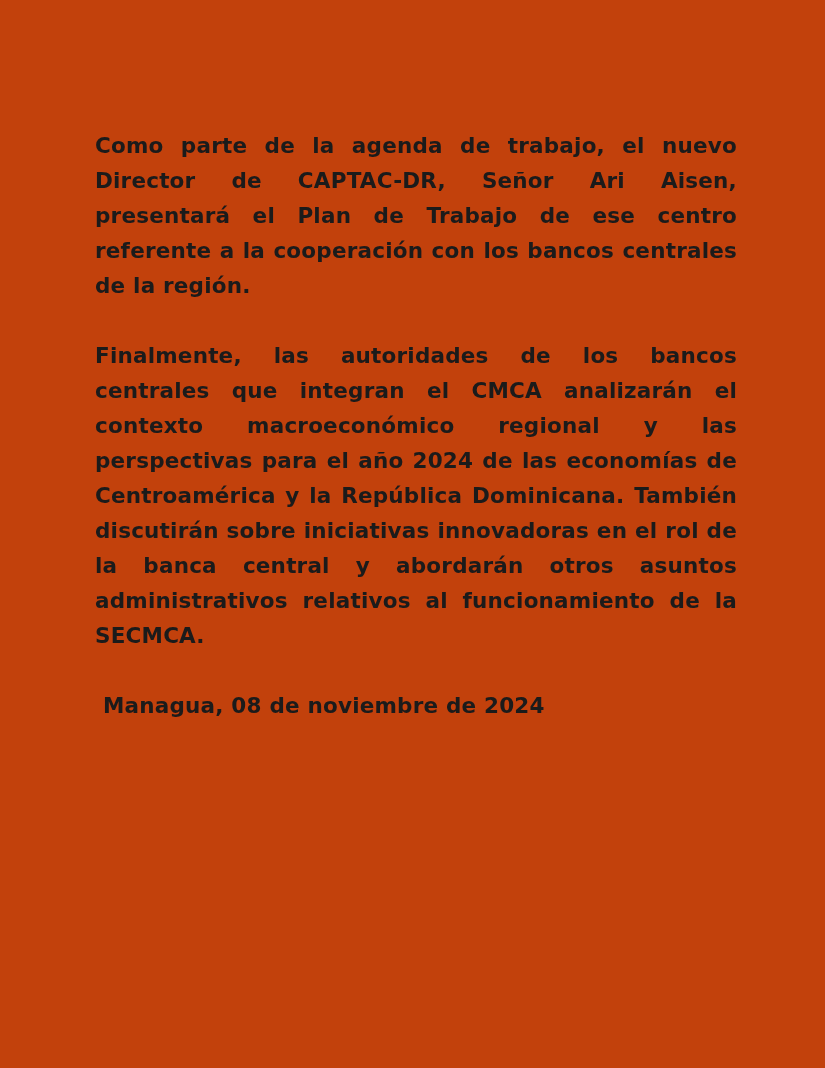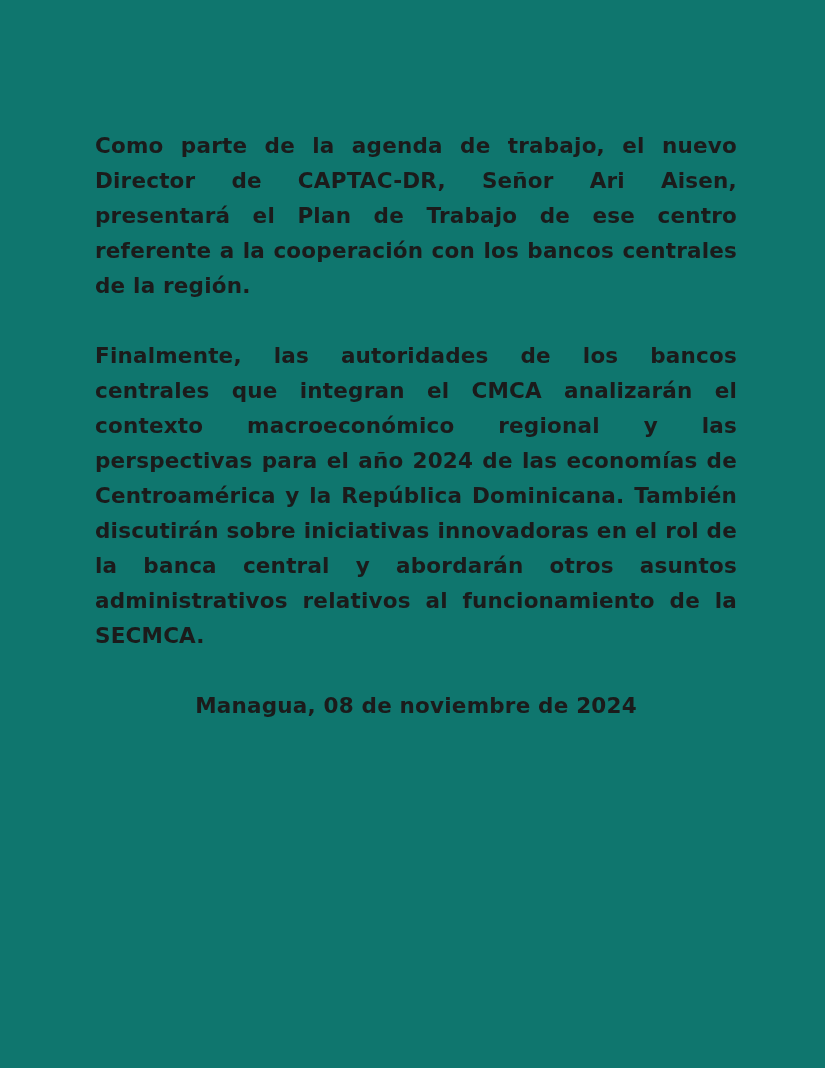--- a/index.html
+++ b/index.html
@@ -6,21 +6,21 @@
   html, body {
     margin: 0;
     padding: 0;
     background: #ffffff;
   }
   .page {
     position: relative;
     width: 825px;
     height: 1068px;
     margin: 0 auto;
-    background: #0f766e;
+    background: #c2410c;
     overflow: hidden;
     box-sizing: border-box;
   }
   .text-block {
     position: absolute;
     top: 128px;
     left: 95px;
     width: 642px;
     font-family: "DejaVu Sans", "Liberation Sans", sans-serif;
     font-weight: 700;
@@ -28,21 +28,21 @@
     line-height: 35px;
     color: #1b1b1b;
     letter-spacing: 0.2px;
   }
   .para {
     text-align: justify;
     text-justify: inter-word;
     margin: 0 0 35px 0;
   }
   .dateline {
-    text-align: center;
+    text-align: left;
     margin: 8px;
   }
 </style>
 </head>
 <body>
 
 <div class="page">
   <div class="text-block">
     <p class="para">Como parte de la agenda de trabajo, el nuevo Director de CAPTAC-DR, Señor Ari Aisen, presentará el Plan de Trabajo de ese centro referente a la cooperación con los bancos centrales de la región.</p>
     <p class="para">Finalmente, las autoridades de los bancos centrales que integran el CMCA analizarán el contexto macroeconómico regional y las perspectivas para el año 2024 de las economías de Centroamérica y la República Dominicana. También discutirán sobre iniciativas innovadoras en el rol de la banca central y abordarán otros asuntos administrativos relativos al funcionamiento de la SECMCA.</p>

